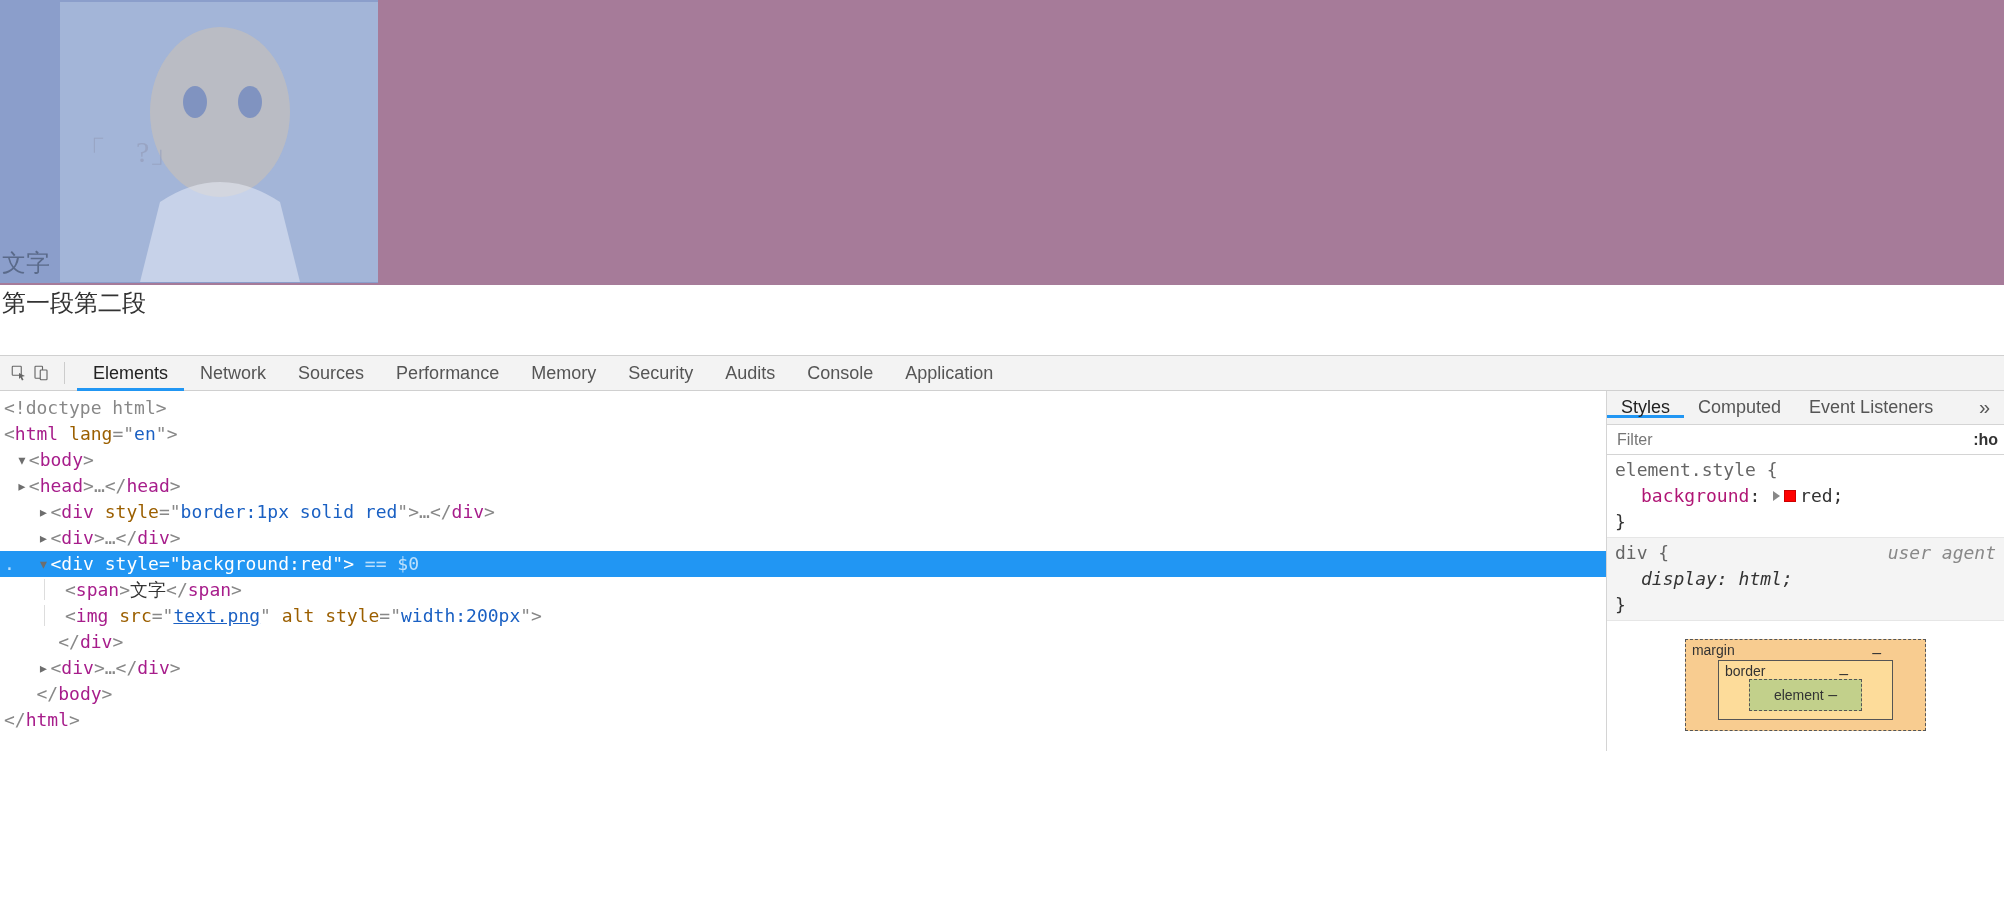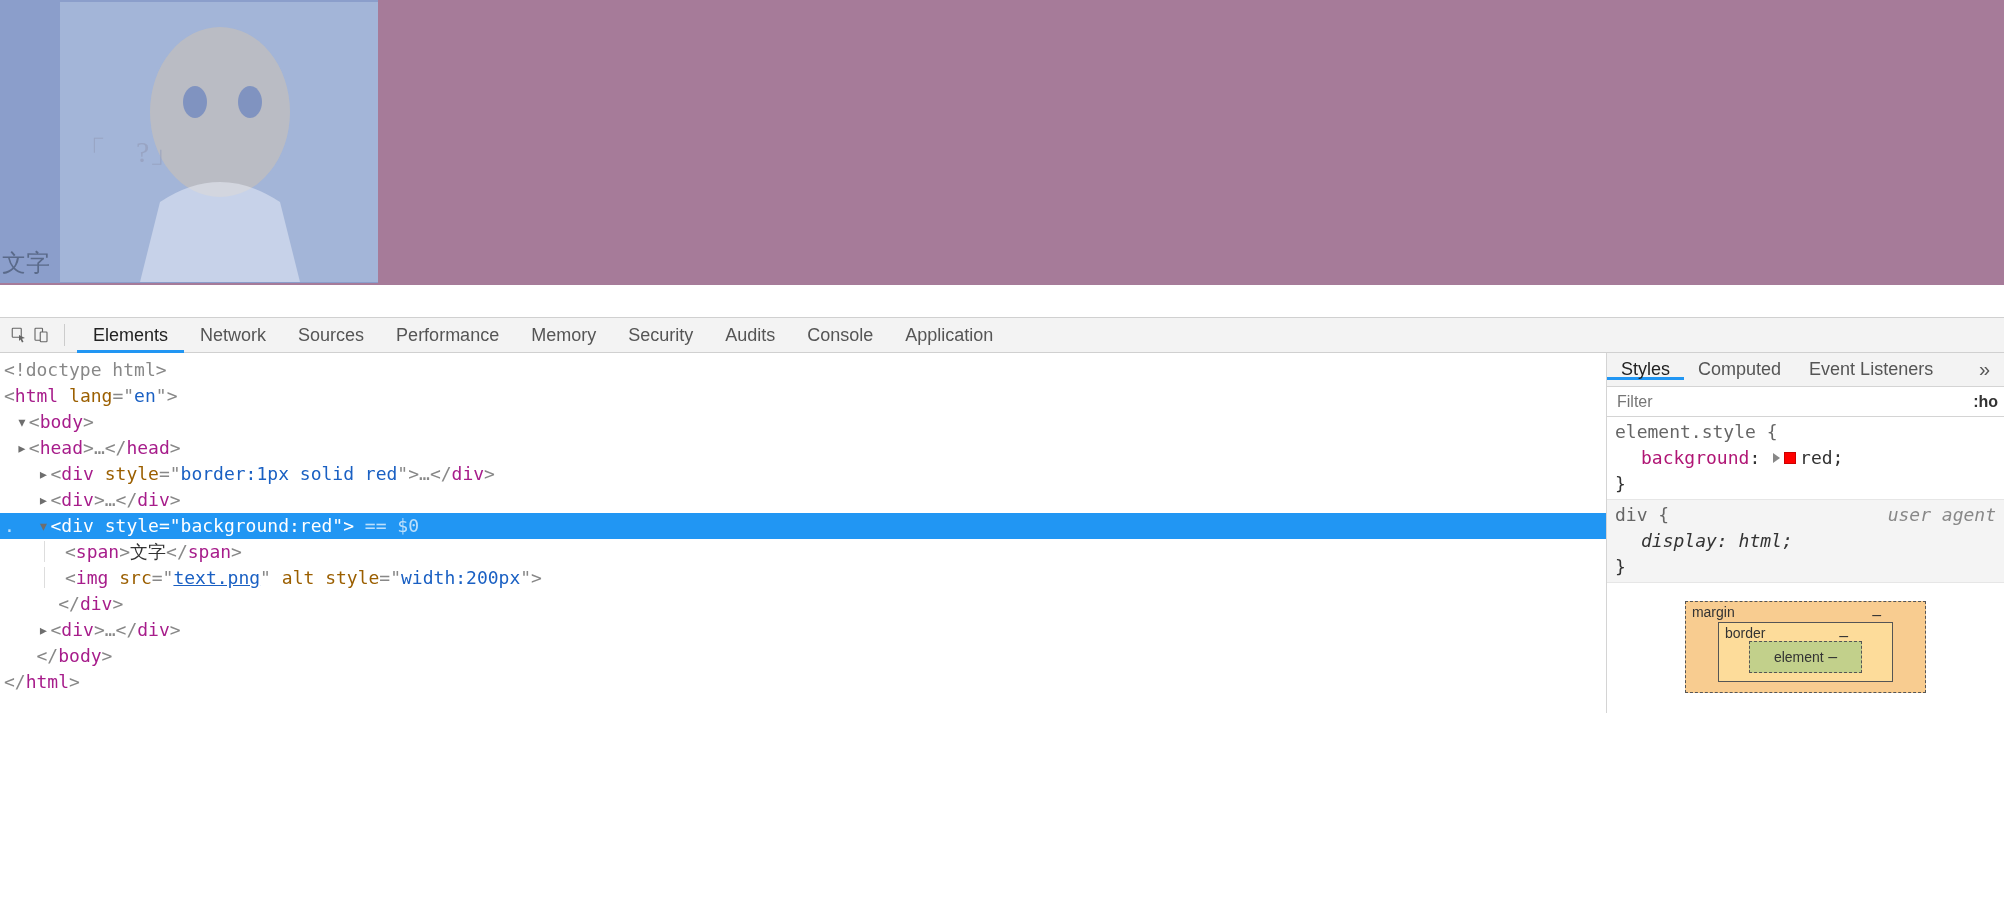--- a/index.html
+++ b/index.html
@@ -74,20 +74,21 @@
         <rect x="0" y="0" width="318" height="280" fill="rgba(200,215,235,0.4)"></rect>
         <ellipse cx="160" cy="110" rx="70" ry="85" fill="rgba(210,195,175,0.5)"></ellipse>
         <ellipse cx="135" cy="100" rx="12" ry="16" fill="rgba(90,120,190,0.6)"></ellipse>
         <ellipse cx="190" cy="100" rx="12" ry="16" fill="rgba(90,120,190,0.6)"></ellipse>
         <path d="M 100 200 Q 160 160 220 200 L 240 280 L 80 280 Z" fill="rgba(235,240,250,0.5)"></path>
         <text x="16" y="160" font-size="30" fill="rgba(150,160,190,0.8)" font-family="serif">「　?」</text>
       </svg>
       <span class="overlay-text">文字</span>
     </div>
   </div>
+  <div class="second-line">第一段第二段</div>
 </div>
 
 <div class="devtools-bar">
   <div class="dt-icon">
     <svg viewBox="0 0 24 24">
         <rect x="3" y="3" width="12" height="12" rx="1"></rect>
         <path d="M12 12 L20 16 L16 17 L18 21 L16 22 L14 18 L12 20 Z" fill="#666" stroke="none"></path>
       </svg>
   </div>
   <div class="dt-icon">

